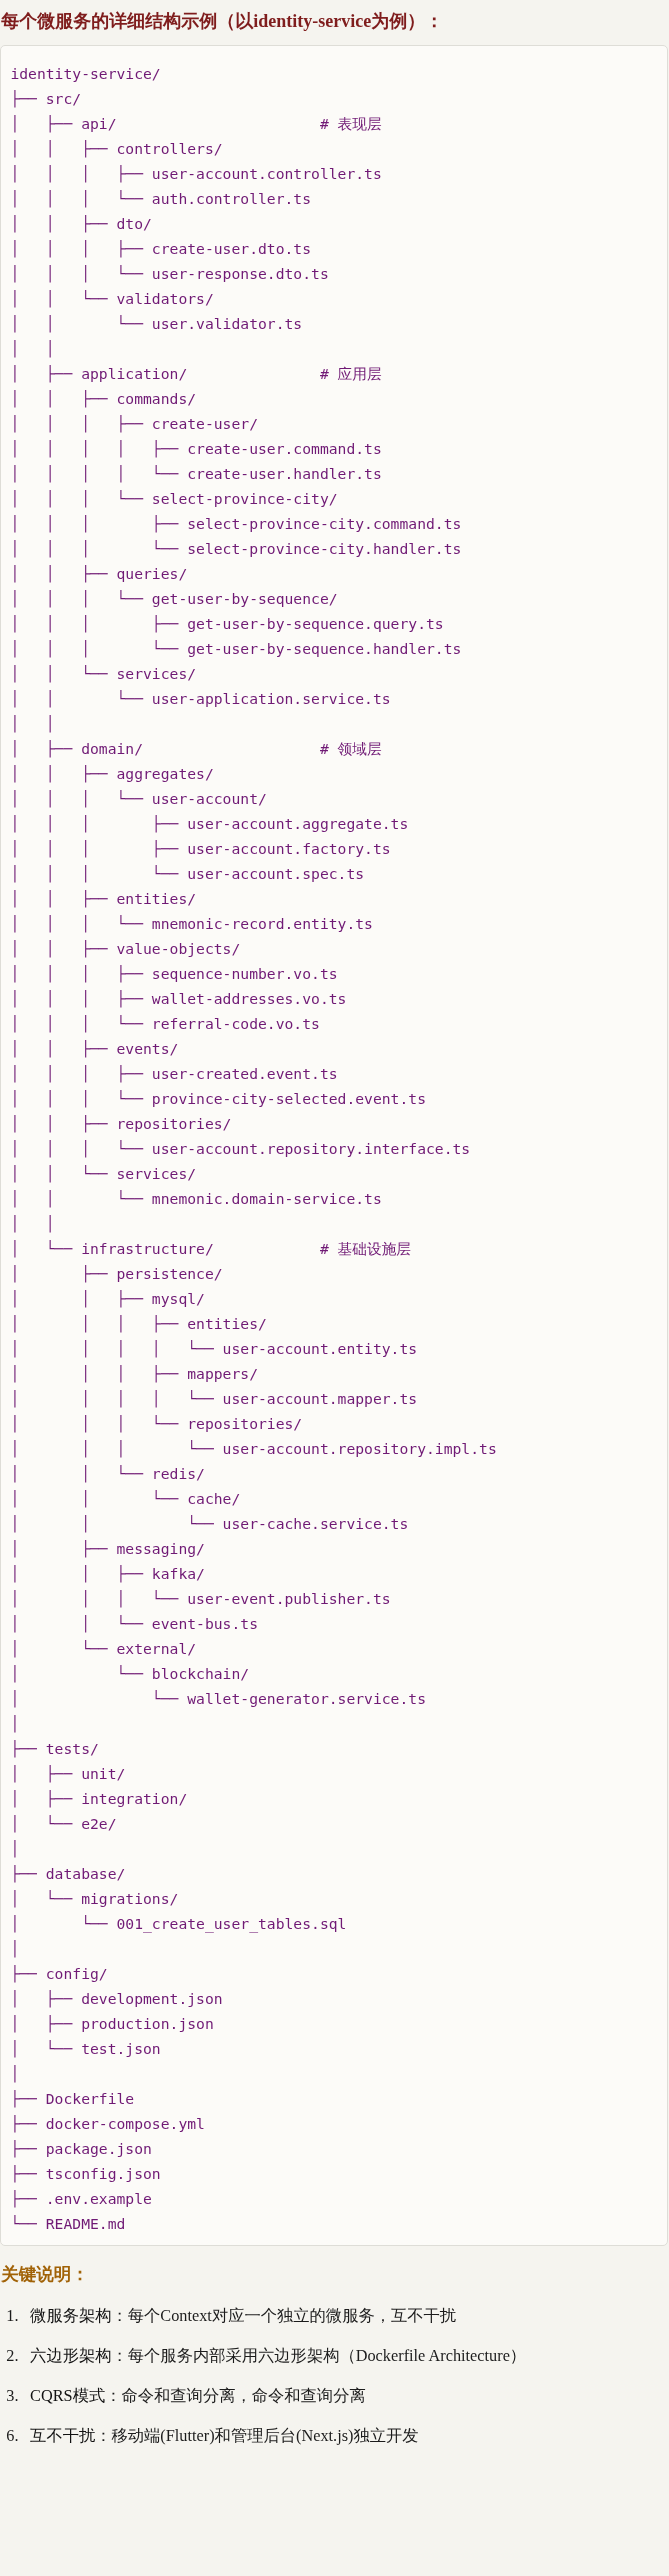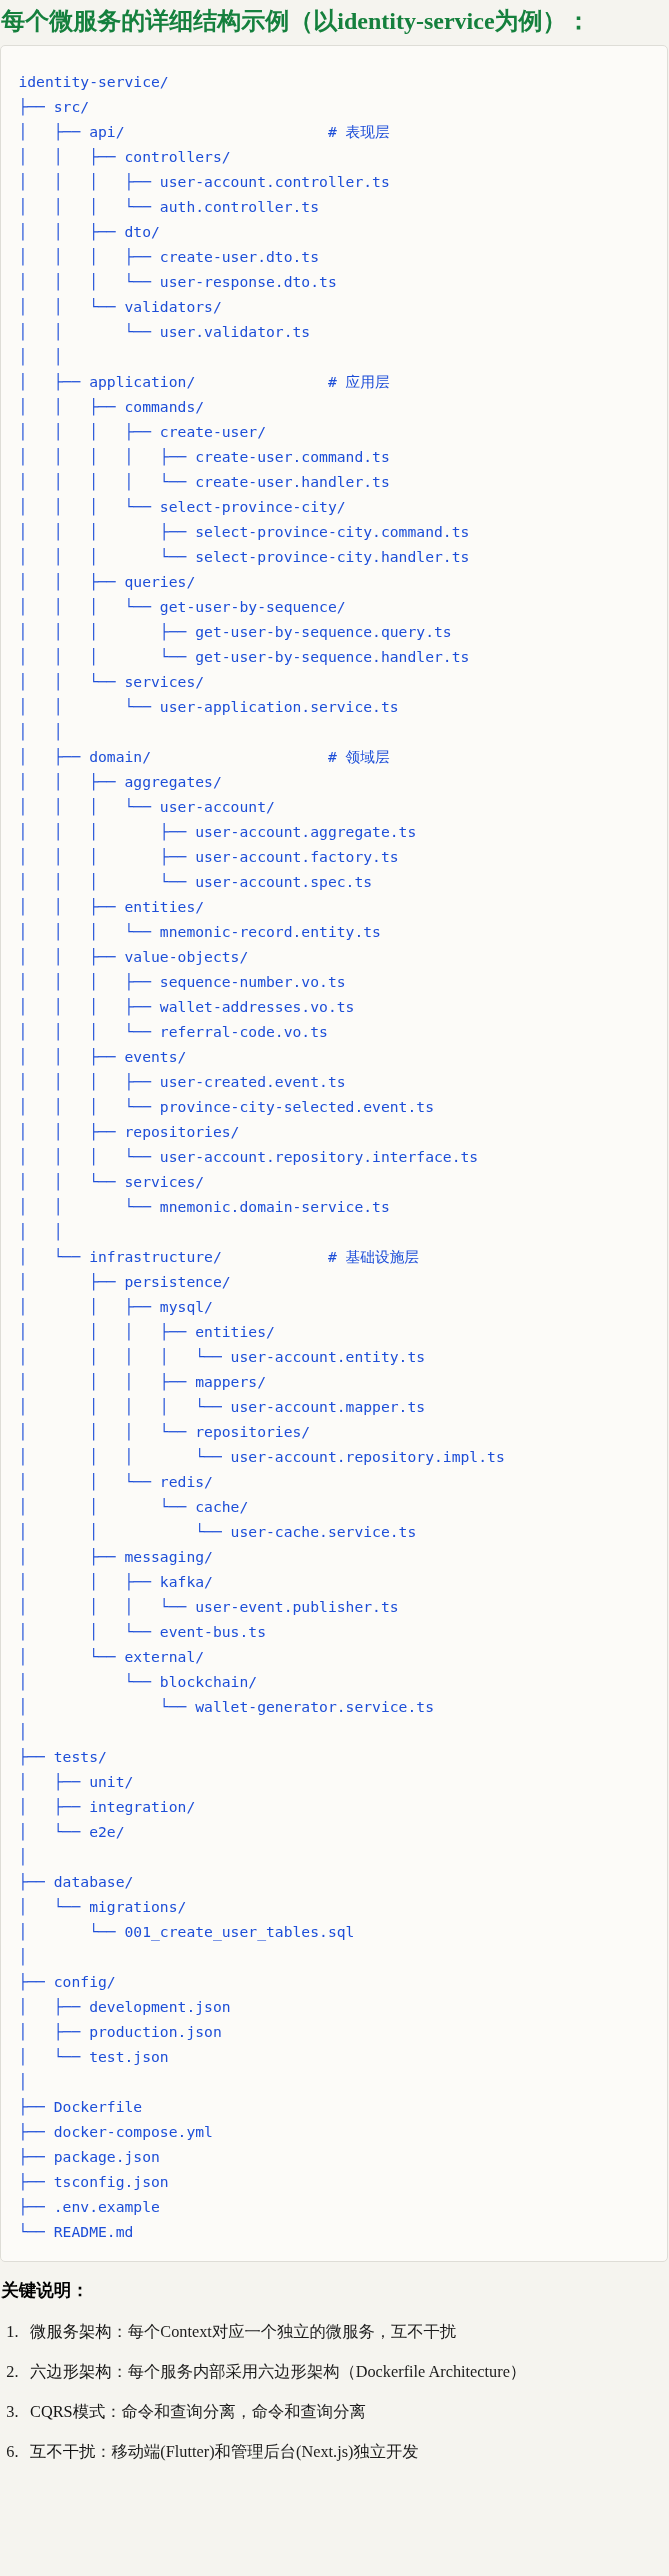--- a/index.html
+++ b/index.html
@@ -9,47 +9,47 @@
   }
   body {
     width: 669px;
     font-family: "Liberation Serif", "DejaVu Serif", serif;
     color: #1c1c1c;
   }
   .page {
     padding: 8.8px 0 3.1px 0;
   }
   .page-title {
-    font-size: 24px;
+    font-size: 18px;
     line-height: 24px;
     font-weight: 700;
-    color: #15803d;
+    color: #7f1d1d;
     margin: 0 0 12.5px 1.3px;
   }
   .code-block {
     background: #FCFBF8;
     border: 0.6px solid #DEDDD7;
     border-radius: 5px;
     margin: 0 1.3px 0 0;
     padding: 15px 7.5px 8.8px 9.4px;
     overflow: hidden;
   }
   .code-block pre {
-    margin: 8px;
+    margin: 0;
     font-family: "DejaVu Sans Mono", "Liberation Mono", monospace;
     font-size: 14.7px;
     line-height: 25px;
-    color: #1d4ed8;
+    color: #701a75;
     white-space: pre;
   }
   .notes-heading {
     font-size: 17.5px;
     line-height: 25px;
     font-weight: 700;
-    color: #000000;
+    color: #a16207;
     margin: 16.3px 0 0 1.3px;
   }
   .note-item {
     margin: 17.5px 0 0 0;
     padding-left: 6.3px;
     font-size: 16.3px;
     line-height: 22.5px;
   }
   .note-item:first-of-type {
     margin-top: 22.5px;

